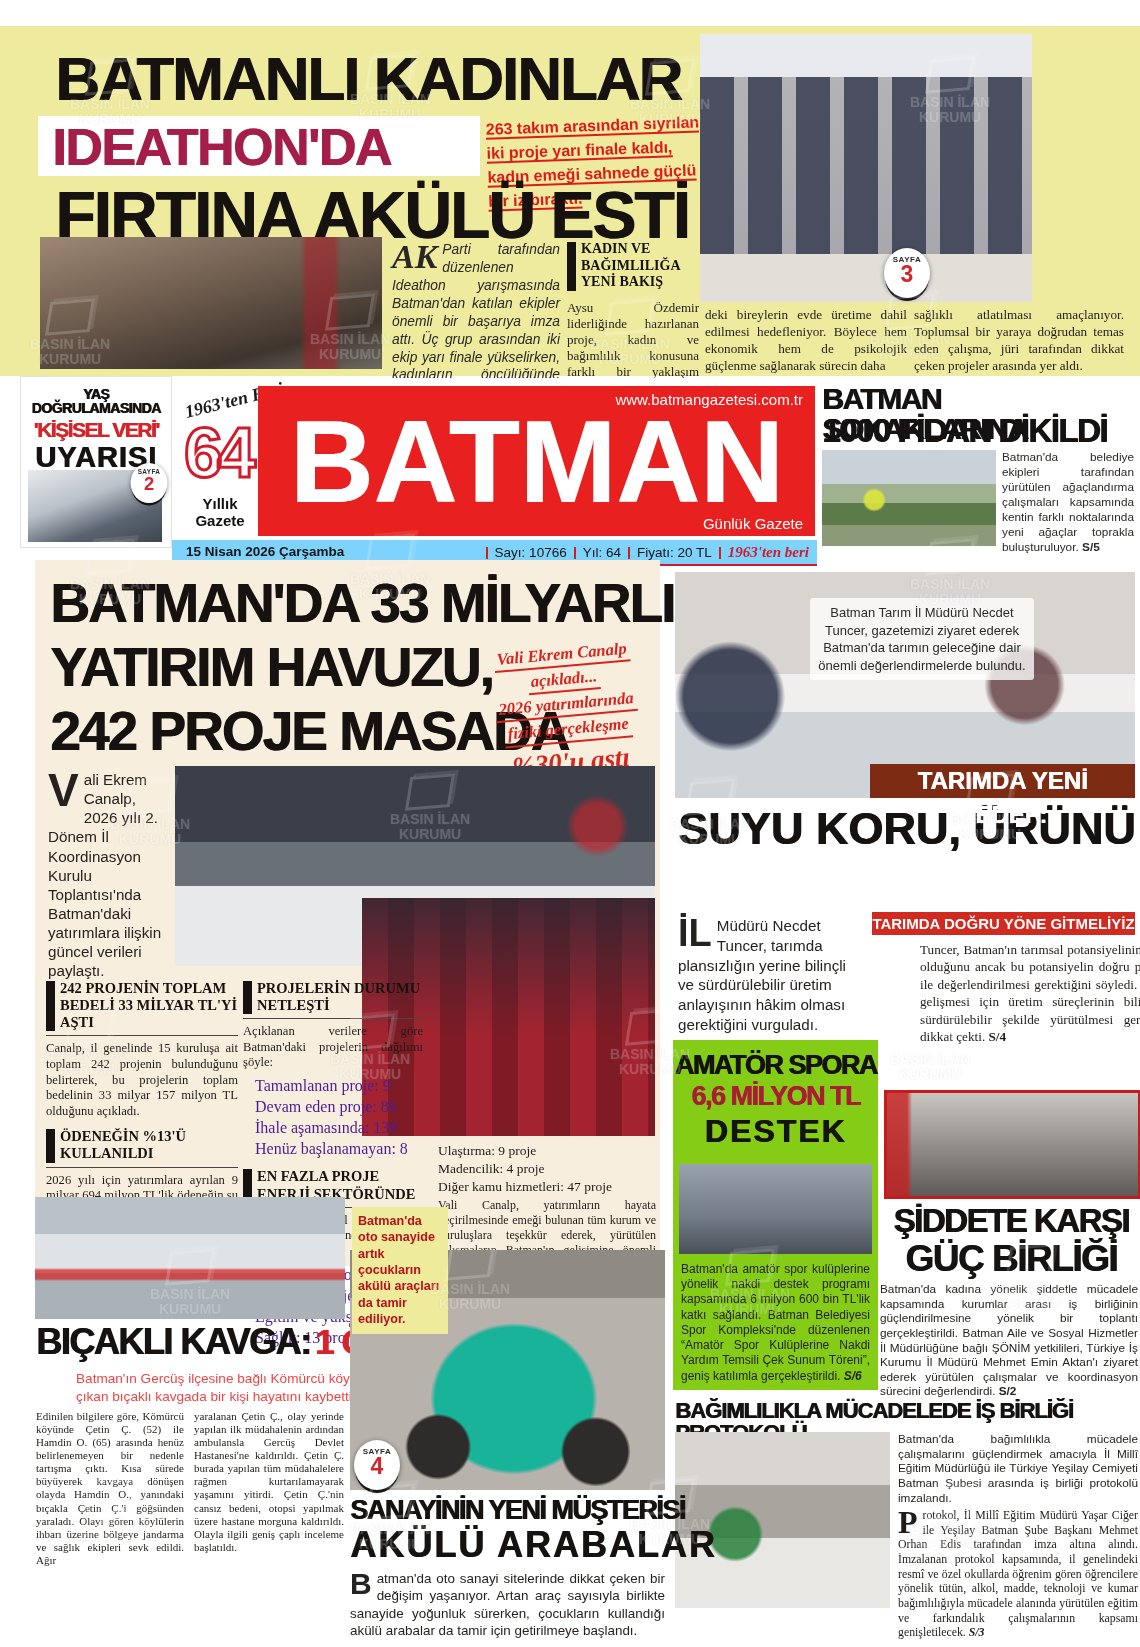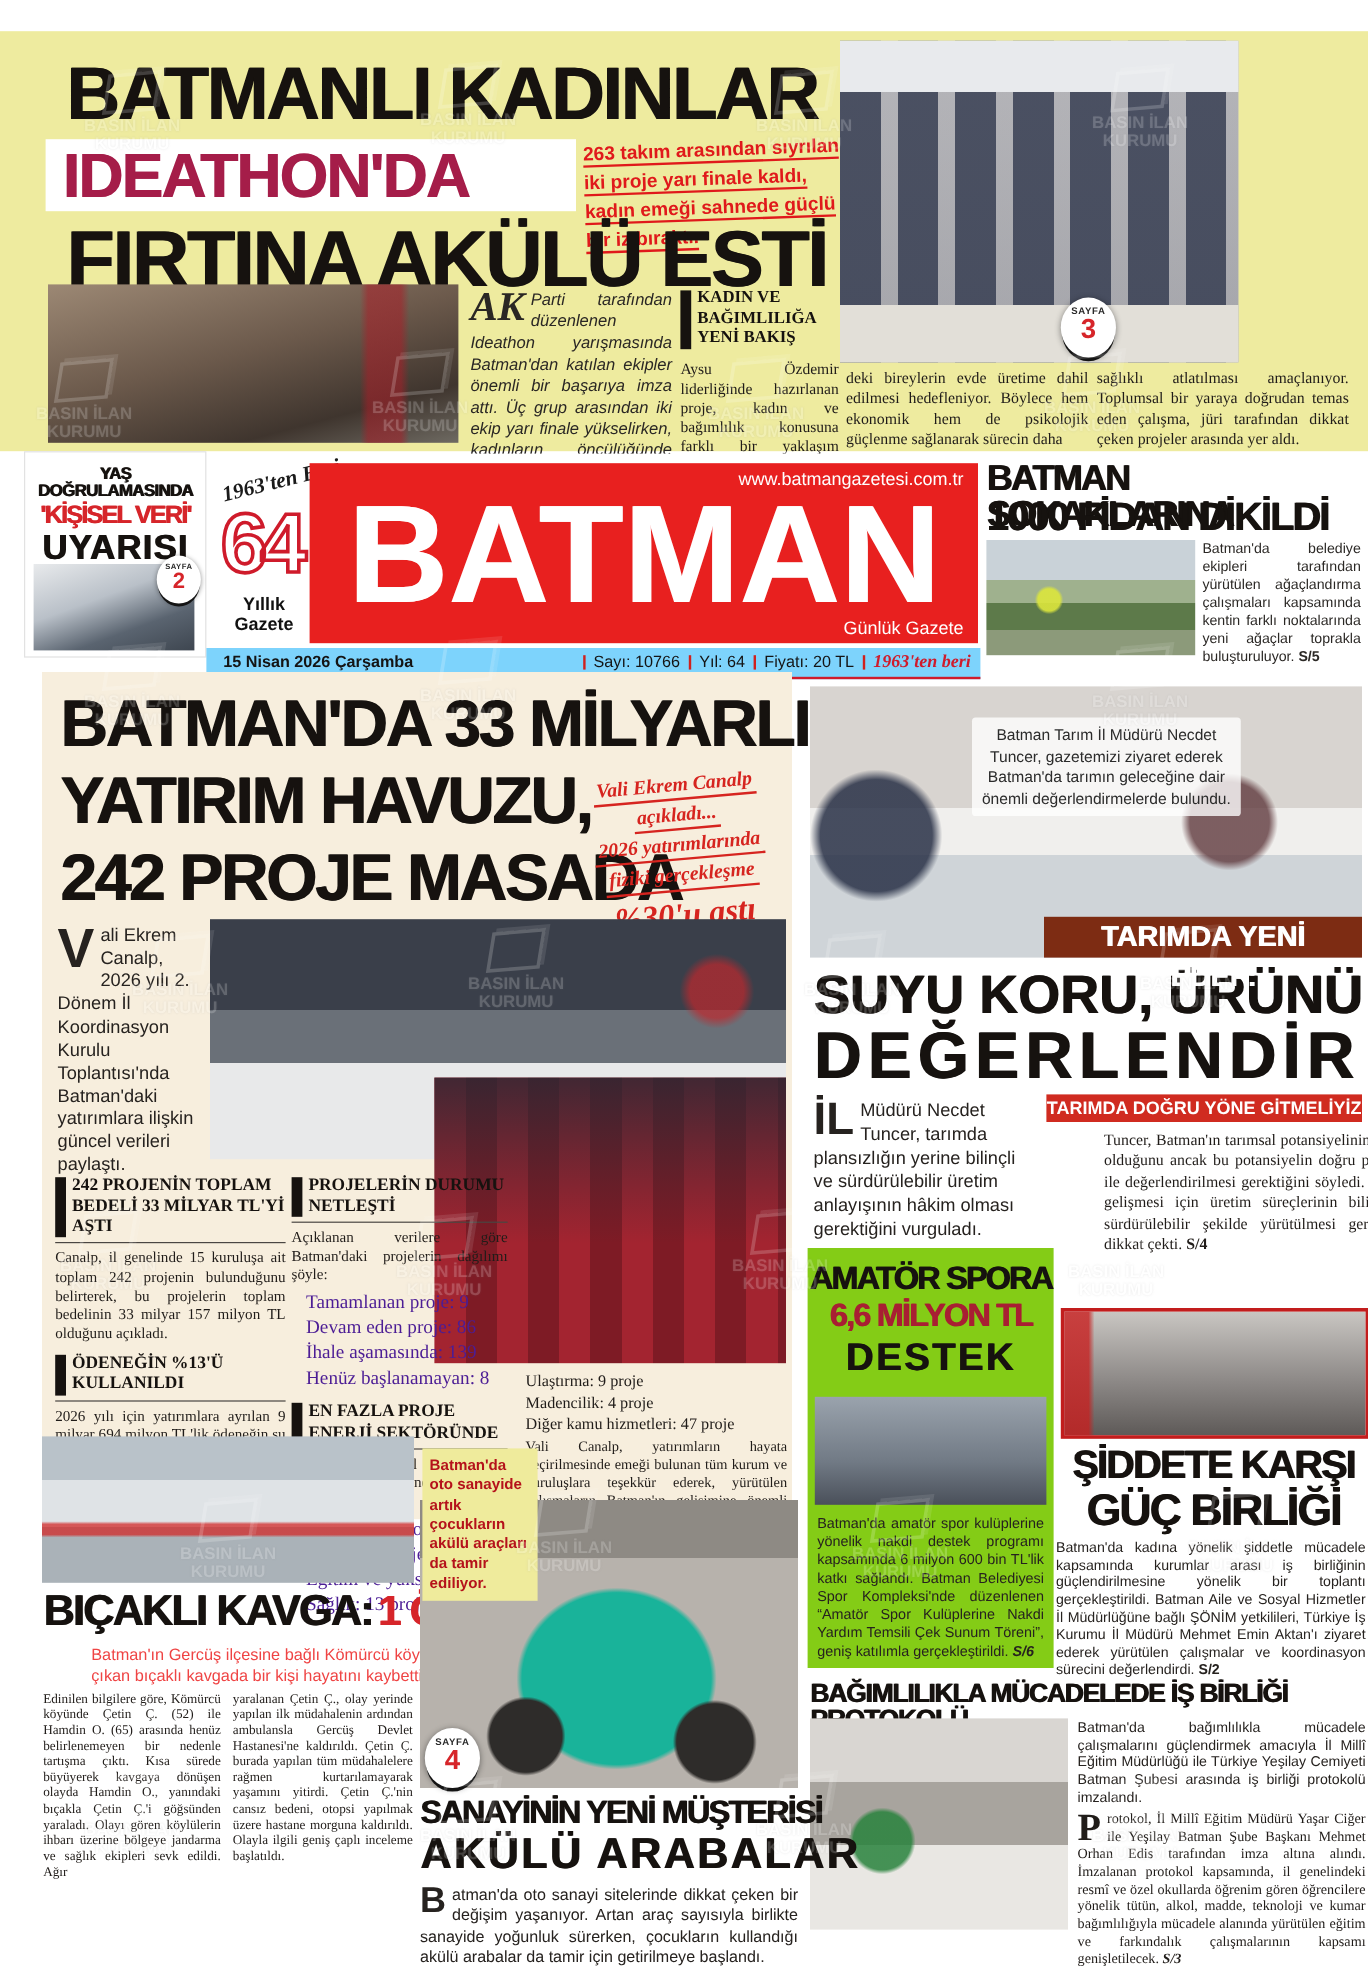--- a/index.html
+++ b/index.html
@@ -187,21 +187,20 @@
 
   <div class="abs photo" style="left:675px;top:572px;width:460px;height:226px;
        background:radial-gradient(circle at 12% 55%,rgba(40,48,70,.85) 0 11%,rgba(40,48,70,0) 13%),
                   radial-gradient(circle at 76% 50%,rgba(96,58,62,.8) 0 9%,rgba(96,58,62,0) 11%),
                   linear-gradient(180deg,#d8d4d0 0 45%,#f0efed 45% 62%,#cfd4d8 62%);"></div>
   <div class="abs sans" style="left:810px;top:598px;width:212px;background:rgba(255,255,255,.78);border-radius:3px;
               font-size:13px;line-height:1.35;color:#2b2b2b;text-align:center;padding:6px;">Batman Tarım İl Müdürü Necdet Tuncer, gazetemizi ziyaret ederek Batman'da tarımın geleceğine dair önemli değerlendirmelerde bulundu.</div>
   <div class="abs hl" style="left:870px;top:764px;width:265px;height:34px;background:#7d2c13;color:#fff;text-shadow:0.7px 0 0 #fff;
               font-size:24px;line-height:34px;text-align:center;letter-spacing:0;z-index:3;">TARIMDA YENİ HEDEF:</div>
   <div class="abs hl" style="left:678px;top:806px;font-size:45px;letter-spacing:0;">SUYU KORU, ÜRÜNÜ</div>
-  <div class="abs hl" style="left:678px;top:852px;font-size:55px;letter-spacing:5px;">DEĞERLENDİR</div>
 
   <div class="abs sans" style="left:678px;top:916px;width:184px;font-size:15.2px;line-height:1.3;color:#26221f;">
     <span class="dc" style="font-size:38px;">İL</span><span>Müdürü Necdet Tuncer, tarımda plansızlığın yerine bilinçli ve sürdürülebilir üretim anlayışının hâkim olması gerektiğini vurguladı.</span>
   </div>
   <div class="abs" style="left:872px;top:912px;width:263px;height:23px;background:#d02b20;color:#fff;font-weight:bold;
               font-size:15px;line-height:23px;text-align:center;">TARIMDA DOĞRU YÖNE GİTMELİYİZ</div>
   <div class="abs serif just" style="left:920px;top:941px;width:263px;font-size:13.2px;line-height:1.32;color:#201c19;">
     <span>Tuncer, Batman'ın tarımsal potansiyelinin yüksek olduğunu ancak bu potansiyelin doğru planlama ile değerlendirilmesi gerektiğini söyledi. Tarımın gelişmesi için üretim süreçlerinin bilinçli ve sürdürülebilir şekilde yürütülmesi gerektiğine dikkat çekti.</span> <span class="pref">S/4</span>
   </div>
 

